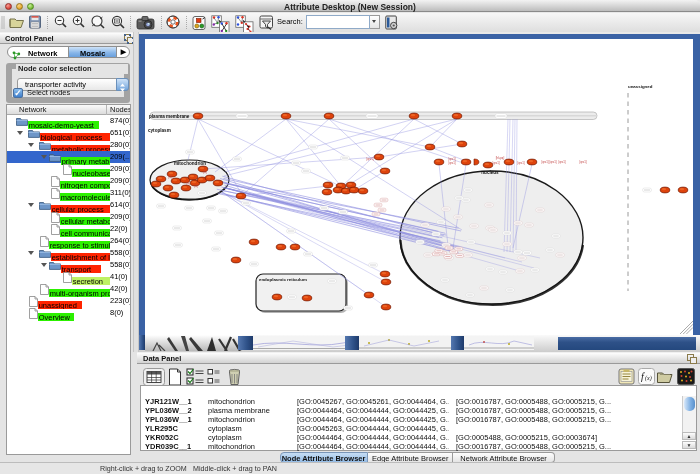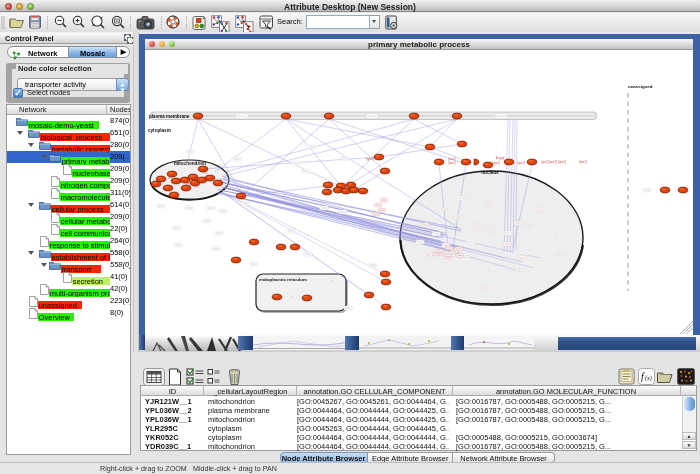--- a/index.html
+++ b/index.html
@@ -328,21 +328,21 @@
           <span class="tri" style="left:21px"></span>
           <span class="ic" style="left:32px">
             <svg width="12" height="10" viewBox="0 0 12 10">
               <path d="M0.5 2.5 h4 l1 1.4 h6 v5.5 h-11 z" fill="#6e96c8" stroke="#38587e" stroke-width="0.8"></path>
               <path d="M0.5 4.2 h11 v0.8 h-11 z" fill="#9ec0e8"></path>
             </svg>
           </span>
           <span class="hl" style="left:44px;background:#ff2400;width:59px"><span class="sc" style="padding-left:1px">establishment of loc</span></span>
           <span class="cnt"><span class="sc">558(0)</span></span>
         </div>
-        <div class="tr" style="top:153.5px;font-style:italic;">
+        <div class="tr" style="top:153.5px;">
           <span class="tri" style="left:34px"></span>
           <span class="ic" style="left:42px">
             <svg width="12" height="10" viewBox="0 0 12 10">
               <path d="M0.5 2.5 h4 l1 1.4 h6 v5.5 h-11 z" fill="#6e96c8" stroke="#38587e" stroke-width="0.8"></path>
               <path d="M0.5 4.2 h11 v0.8 h-11 z" fill="#9ec0e8"></path>
             </svg>
           </span>
           <span class="hl" style="left:54px;background:#ff2400;width:40px"><span class="sc" style="padding-left:1px">transport</span></span>
           <span class="cnt"><span class="sc">558(0)</span></span>
         </div>
@@ -427,26 +427,20 @@
   <div class="abs" style="left:312px;top:304px;width:13px;height:14px;background:linear-gradient(90deg,#5578b0,#2e5188 60%,#1e3a6a)"></div>
   <svg class="abs" style="left:325px;top:304px" width="70" height="14" viewBox="0 0 70 14">
         <rect width="70" height="14" fill="#f4f4f4"></rect>
         <path d="M5 9 C 20 2 35 12 50 5 L 68 9" stroke="#9a9ad8" stroke-width="0.6" fill="none"></path>
         <circle cx="20" cy="6" r="1" fill="#c05050"></circle>
         <circle cx="45" cy="8" r="1" fill="#b8a820"></circle>
         <path d="M0 12 h70" stroke="#888" stroke-width="0.7"></path>
       </svg>
   <div class="abs" style="left:419px;top:305px;width:138px;height:13px;background:linear-gradient(#4a6da5,#2e5188 40%,#24487e)"></div>
   <div id="frame">
-   <div id="ftitle">
-    <span class="tl" style="left:4px;top:2px;width:6px;height:6px;background:radial-gradient(circle at 35% 30%,#f6a097,#df4b41 60%,#a02a20)"></span>
-    <span class="tl" style="left:14px;top:2px;width:6px;height:6px;background:radial-gradient(circle at 35% 30%,#f8d388,#e9ae37 60%,#a87a16)"></span>
-    <span class="tl" style="left:24px;top:2px;width:6px;height:6px;background:radial-gradient(circle at 35% 30%,#cdeda2,#82c33f 60%,#4e8b1d)"></span>
-    <span class="t">primary metabolic process</span>
-   </div>
    <div class="abs" style="left:0;top:11px;width:548px;height:285px;background:#fff"><svg width="548" height="285" viewBox="145 50 548 285" font-family="Liberation Sans, sans-serif">
             <ellipse cx="491.5" cy="237.5" rx="91.5" ry="66.5" fill="#eeeeee" stroke="#1a1a1a" stroke-width="1.4"></ellipse>
             <path d="M 400.5 240 A 91.5 66.5 0 0 0 583 245" fill="none" stroke="#111" stroke-width="2.2" opacity="0.85"></path>
             <ellipse cx="189.5" cy="180" rx="39.5" ry="20" fill="#f0f0f0" stroke="#1a1a1a" stroke-width="1.2"></ellipse>
             <path d="M 152 186 A 39.5 20 0 0 0 226 187" fill="none" stroke="#111" stroke-width="1.8" opacity="0.85"></path>
             <rect x="258" y="276" width="90" height="37" rx="7" fill="#777" opacity="0.55"></rect>
             <rect x="256" y="274" width="90" height="37" rx="7" fill="#f1f1f1" stroke="#222" stroke-width="1.2"></rect>
             <text x="259" y="280.5" font-size="4.4" font-weight="bold" fill="#111">endoplasmic reticulum</text>
             <rect x="150" y="112" width="447" height="7.5" rx="3.7" fill="#ececec" stroke="#b0b0b0" stroke-width="0.7"></rect>
             <line x1="150" y1="115.7" x2="597" y2="115.7" stroke="#d8d8d8" stroke-width="1.5"></line>
@@ -781,20 +775,27 @@
             <text x="205" y="173" font-size="2.8" fill="#c04040" text-anchor="middle">[a]</text>
             <text x="196" y="187" font-size="2.8" fill="#c04040" text-anchor="middle">[a]</text>
             <text x="500" y="158.5" font-size="2.8" fill="#c04040" text-anchor="middle">[hk,pq]</text>
             <line x1="680.0" y1="334" x2="693" y2="321.0" stroke="#aaa" stroke-width="1"></line>
             <line x1="683.2" y1="334" x2="693" y2="324.2" stroke="#aaa" stroke-width="1"></line>
             <line x1="686.4" y1="334" x2="693" y2="327.4" stroke="#aaa" stroke-width="1"></line>
           </svg></div>
   </div>
  </div>
  <div id="dp">
+  <div id="dph" class="phead">
+        <span style="position:absolute;left:6px;top:1px"><span class="sc" style="font-weight:bold">Data Panel</span></span>
+   <svg style="position:absolute;right:3px;top:1px" width="10" height="10" viewBox="0 0 10 10">
+          <rect x="0.5" y="0.5" width="6" height="6" fill="none" stroke="#8a7a4a" stroke-width="1"></rect>
+          <rect x="3.5" y="3.5" width="6" height="6" fill="#eee" stroke="#8a7a4a" stroke-width="1"></rect>
+        </svg>
+  </div>
   <svg class="tbtn" style="left:6px" width="22" height="18" viewBox="0 0 22 18">
         <rect x="0.5" y="0.5" width="21" height="17" rx="3" fill="#f0f0f0" stroke="#999"></rect>
         <rect x="4" y="3.5" width="14" height="11" fill="#fff" stroke="#333" stroke-width="0.9"></rect>
         <rect x="4" y="3.5" width="14" height="3" fill="#555"></rect>
         <path d="M4 9.5 h14 M4 12 h14 M8.6 3.5 v11 M13.2 3.5 v11" stroke="#333" stroke-width="0.7"></path>
       </svg>
   <svg class="tbtn" style="left:30px" width="16" height="18" viewBox="0 0 16 18">
         <path d="M2.5 1 h8 l3 3 v13 h-11 z" fill="#fff" stroke="#333" stroke-width="1"></path>
         <path d="M10.5 1 v3 h3" fill="none" stroke="#333" stroke-width="1"></path>
       </svg>
@@ -840,38 +841,20 @@
         <circle cx="12" cy="5" r="1" fill="#e0b020"></circle>
         <circle cx="14.5" cy="3.5" r="1" fill="#d04030"></circle>
         <circle cx="4.5" cy="8" r="1" fill="#d04030"></circle>
         <circle cx="9" cy="8.5" r="1" fill="#e0b020"></circle>
         <circle cx="13" cy="9" r="1" fill="#d04030"></circle>
         <circle cx="5" cy="12.5" r="1" fill="#e0b020"></circle>
         <circle cx="9.5" cy="13" r="1" fill="#d04030"></circle>
         <circle cx="14" cy="12.5" r="1" fill="#e0b020"></circle>
       </svg>
   <div id="dtable">
-   <div id="dthead">
-     <span style="left:0;width:62px">
-            <span class="scc">ID</span>
-          </span>
-          <span style="left:63px;width:92px">
-            <span class="scc">_cellularLayoutRegion</span>
-          </span>
-          <span style="left:156px;width:155px">
-            <span class="scc">annotation.GO CELLULAR_COMPONENT</span>
-          </span>
-          <span style="left:312px;width:226px">
-            <span class="scc">annotation.GO MOLECULAR_FUNCTION</span>
-          </span>
-     <i style="position:absolute;left:62px;top:0;height:10px;border-left:1px solid #b5b5b5"></i>
-     <i style="position:absolute;left:155px;top:0;height:10px;border-left:1px solid #b5b5b5"></i>
-     <i style="position:absolute;left:311px;top:0;height:10px;border-left:1px solid #b5b5b5"></i>
-     <i style="position:absolute;left:539px;top:0;height:10px;border-left:1px solid #b5b5b5"></i>
-   </div>
    <div class="dr" style="top:11px">
           <span class="c1"><span class="sc" style="font-weight:bold">YJR121W__1</span></span>
           <span class="c2"><span class="sc">mitochondrion</span></span>
           <span class="c3"><span class="sc">[GO:0045267, GO:0045261, GO:0044464, G...</span></span>
           <span class="c4"><span class="sc">[GO:0016787, GO:0005488, GO:0005215, G...</span></span>
         </div>
         <div class="dr" style="top:20px">
           <span class="c1"><span class="sc" style="font-weight:bold">YPL036W__2</span></span>
           <span class="c2"><span class="sc">plasma membrane</span></span>
           <span class="c3"><span class="sc">[GO:0044464, GO:0044444, GO:0044425, G...</span></span>

